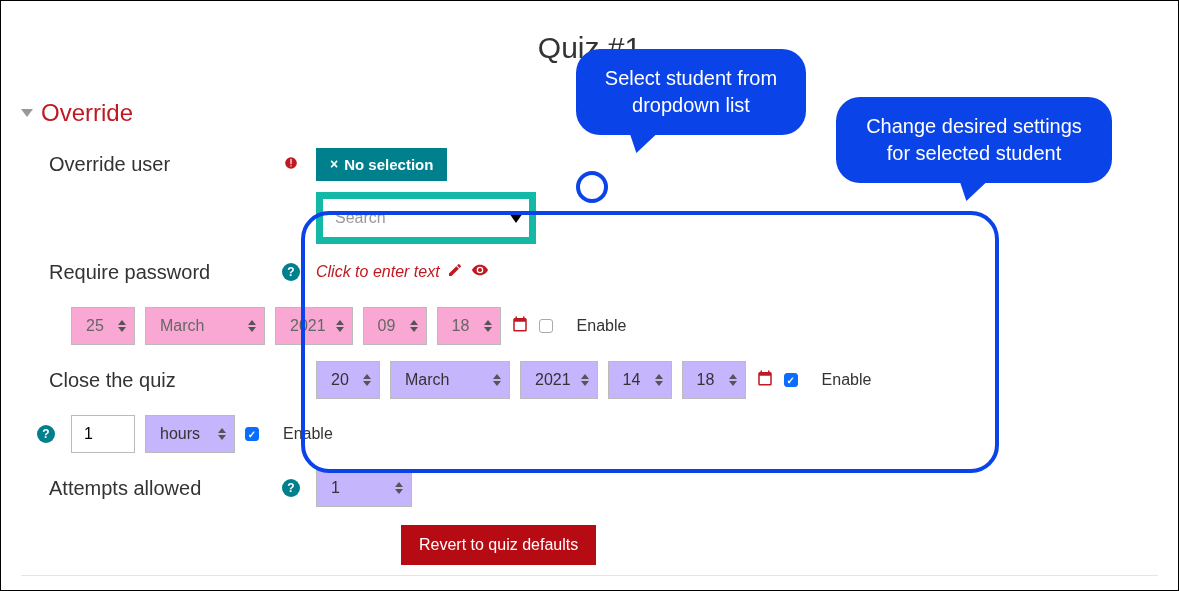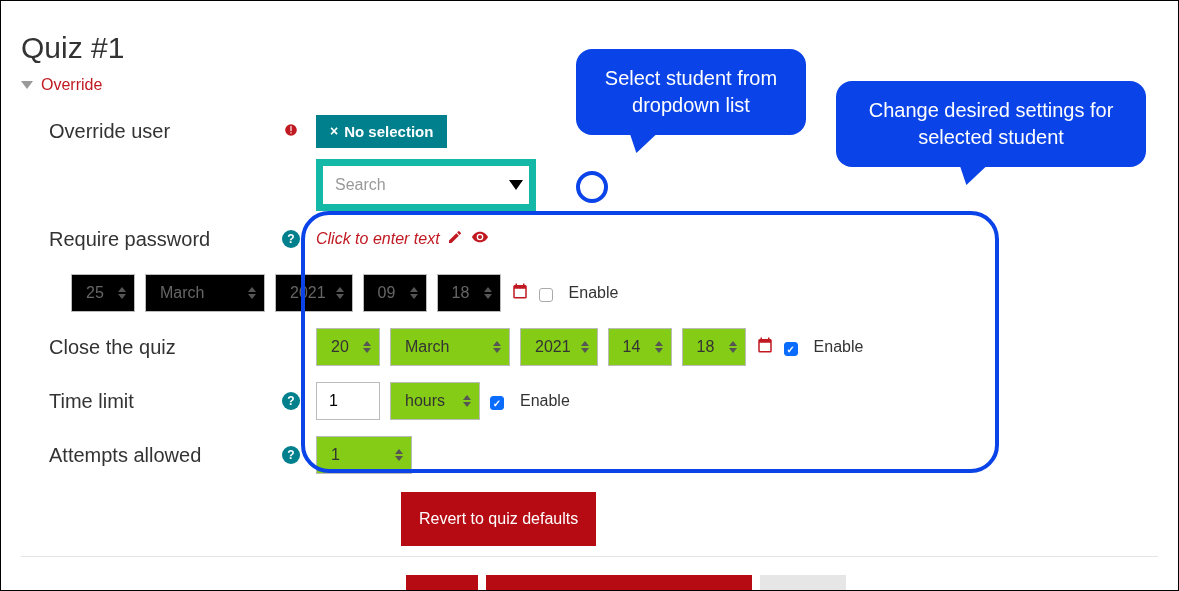--- a/index.html
+++ b/index.html
@@ -12,38 +12,39 @@
       height: 591px;
       position: relative;
       padding: 30px 20px 20px 20px;
       border: 1px solid #000;
     }
     
     .page-title {
       font-size: 30px;
       font-weight: normal;
       color: #333;
-      margin-bottom: 11px;
+      margin-bottom: 34px;
+      text-align: center;
     }
     
     .section-header {
       display: flex;
       align-items: center;
       gap: 8px;
       margin-bottom: 10px;
     }
     .collapse-toggle {
       width: 0; height: 0;
       border-left: 6px solid transparent;
       border-right: 6px solid transparent;
       border-top: 8px solid #999;
       cursor: pointer;
     }
     .section-title {
-      font-size: 16px;
+      font-size: 24px;
       color: #c01921;
       font-weight: normal;
     }
     
     .form-row {
       display: flex;
       align-items: center;
       margin-bottom: 0;
       min-height: 54px;
     }
@@ -124,51 +125,51 @@
     }
 
     .password-row { font-style: italic; color: #c01921; display: flex; align-items: center; gap: 7px; }
     .pencil-icon, .eye-icon { color: #c01921; }
 
     .select-box {
       display: inline-flex;
       align-items: center;
       justify-content: space-between;
       border: 1px solid #bbb;
-      background: #84cc16;
+      background: #c4b5fd;
       padding: 9px 8px 9px 14px;
       min-width: 64px;
       cursor: pointer;
     }
-    .select-box.disabled { background: #000000; color: #666; }
+    .select-box.disabled { background: #f9a8d4; color: #666; }
     .select-arrows {
       display: flex; flex-direction: column; gap: 2px; margin-left: 10px;
     }
     .arr-up { width:0;height:0;border-left:4px solid transparent;border-right:4px solid transparent;border-bottom:5px solid #555; }
     .arr-down { width:0;height:0;border-left:4px solid transparent;border-right:4px solid transparent;border-top:5px solid #555; }
 
     .number-input {
       border: 1px solid #bbb;
       padding: 9px 12px;
       width: 64px;
       font-size: 16px;
     }
 
     .cal-icon { color: #c01921; font-size: 16px; cursor: pointer; }
     
-    .checkbox-wrap { display: inline-flex; align-items: flex-end; gap: 16px; }
+    .checkbox-wrap { display: inline-flex; align-items: center; gap: 24px; }
     .cb { width: 14px; height: 14px; border: 1px solid #aaa; border-radius: 3px; display: inline-flex; align-items: center; justify-content: center; background:#fff; }
     .cb.checked { background: #0a6dff; border-color: #0a6dff; }
     .cb.checked::after { content: "✓"; color: #fff; font-size: 10px; font-weight: bold; }
 
     .btn-danger {
       background: #b70b13;
       color: #fff;
       border: none;
-      padding: 18px 18px;
+      padding: 11px 18px;
       font-size: 16px;
       cursor: pointer;
     }
     .btn-secondary {
       background: #e6e6e6;
       color: #333;
       border: none;
       padding: 11px 18px;
       font-size: 16px;
       cursor: pointer;
@@ -181,39 +182,39 @@
       gap: 8px;
       padding-left: 385px;
     }
     .revert-wrap { margin-top: 10px; padding-left: 380px; }
     
     
     .callout {
       position: absolute;
       background: #0a43e8;
       color: #fff;
-      border-radius: 16px;
+      border-radius: 24px;
       padding: 16px 28px;
       font-size: 20px;
       text-align: center;
       line-height: 1.35;
       z-index: 20;
     }
     .callout1 { top: 48px; left: 575px; width: 230px; }
     .callout1::after {
       content:"";
       position:absolute;
       bottom:-18px; left:50px;
       width:0;height:0;
       border-left:14px solid transparent;
       border-right:14px solid transparent;
       border-top:20px solid #0a43e8;
       transform: skewX(-20deg);
     }
-    .callout2 { top: 80px; left: 835px; width: 310px; }
+    .callout2 { top: 96px; left: 835px; width: 276px; }
     .callout2::after {
       content:"";
       position:absolute;
       bottom:-18px; left:120px;
       width:0;height:0;
       border-left:14px solid transparent;
       border-right:14px solid transparent;
       border-top:20px solid #0a43e8;
       transform: skewX(-20deg);
     }
@@ -394,21 +395,20 @@
         </svg>
     </span>
     <span class="checkbox-wrap">
       <span class="cb checked"></span>
       <span>Enable</span>
     </span>
   </div>
 </div>
 
 <div class="form-row">
-  <div class="row-label">Time limit</div>
   <div class="row-icon-col">
       <span class="icon-help">?</span>
     </div>
   <div class="row-controls">
     <input class="number-input" value="1" style="">
     <span class="select-box" style="min-width:90px">
         <span>hours</span>
         <span class="select-arrows">
           <span class="arr-up"></span>
           <span class="arr-down"></span>

